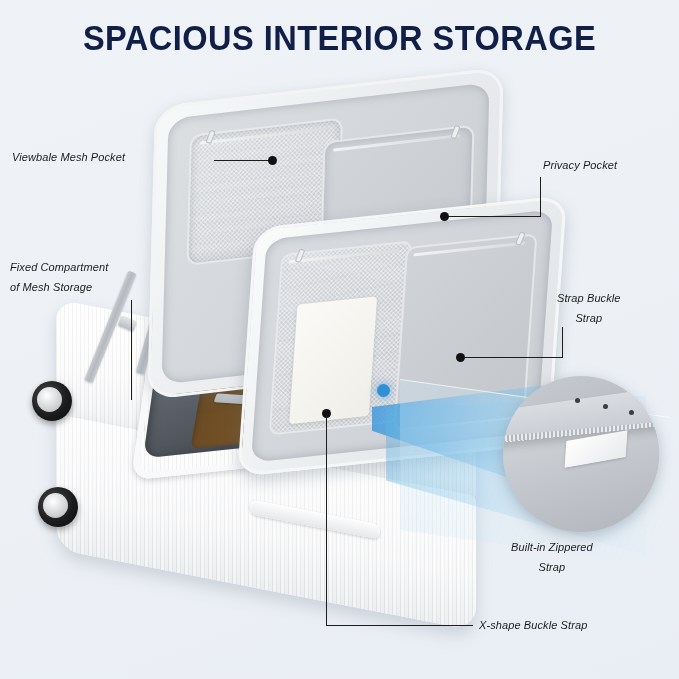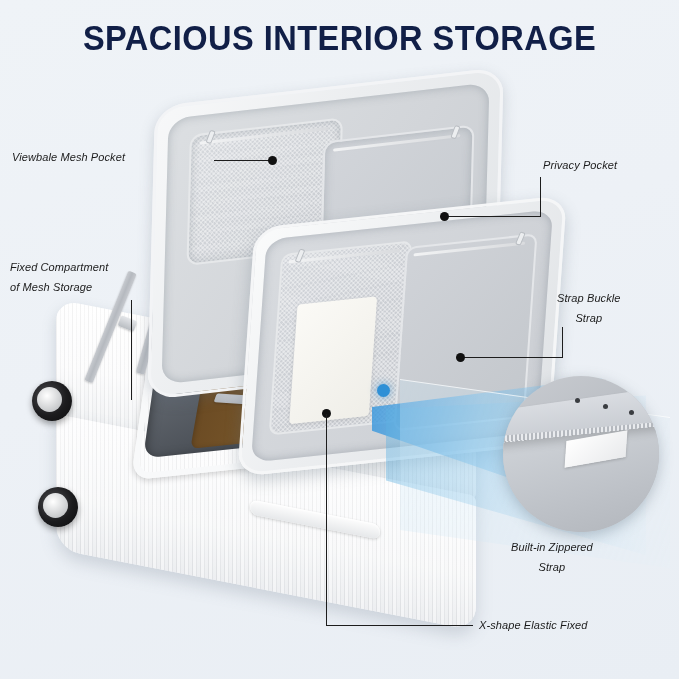--- a/index.html
+++ b/index.html
@@ -456,15 +456,15 @@
   </div>
 
   <div class="label l2" style="left:511px; top:537px; text-align:center;">
     <div>Built-in Zippered</div>
     <div>Strap</div>
   </div>
 
   <div class="dot" style="left:322px; top:409px;"></div>
   <div class="lead-v" style="left:326px; top:414px; height:211px;"></div>
   <div class="lead-h" style="left:326px; top:625px; width:147px;"></div>
-  <div class="label" style="left:479px; top:616px;">X-shape Elastic Fixed</div>
+  <div class="label" style="left:479px; top:616px;">X-shape Buckle Strap</div>
 
 </div>
 
 </body></html>

